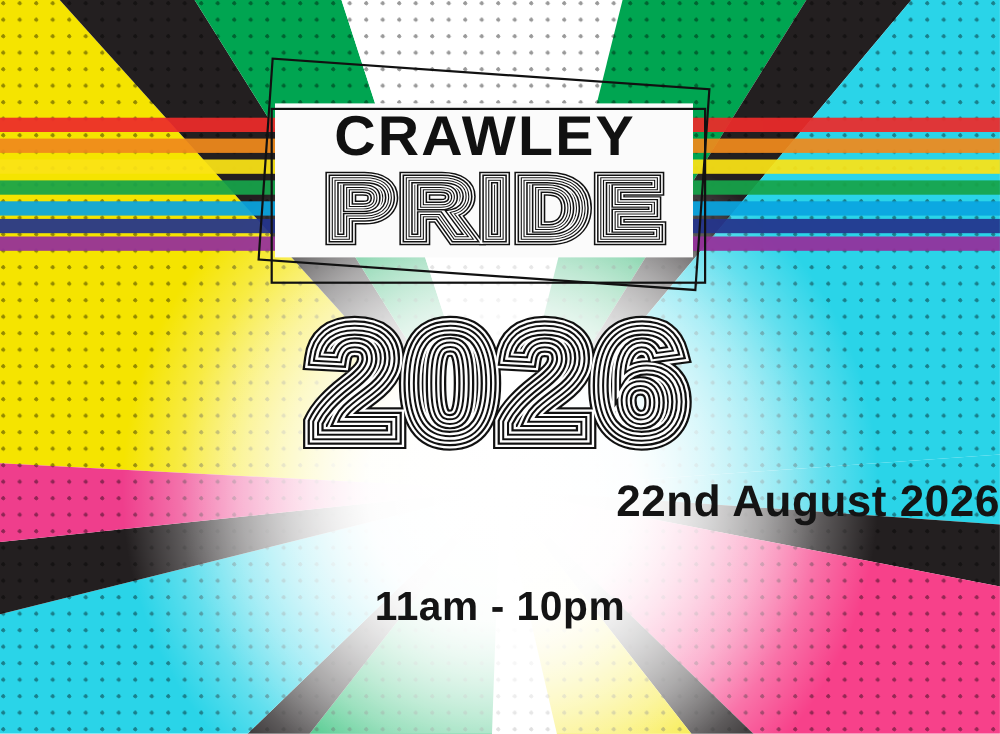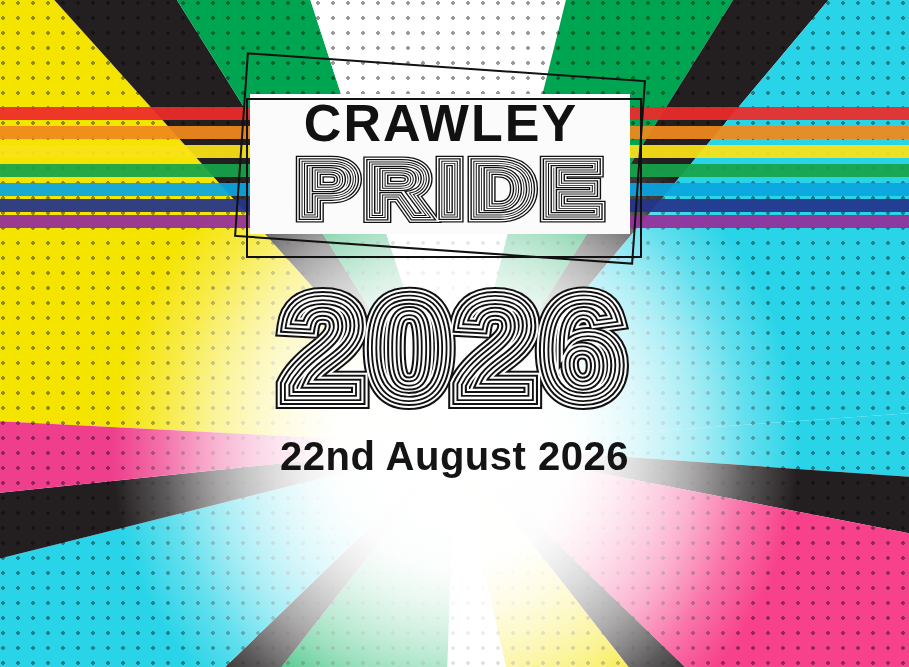--- a/index.html
+++ b/index.html
@@ -177,21 +177,21 @@
   
   .detail {
     position: absolute;
     left: 0;
     width: 909px;
     text-align: center;
     color: #141414;
     font-family: "Liberation Sans", sans-serif;
     font-weight: 700;
   }
-  .date-line  { top: 434px; font-size: 40px; letter-spacing: 0.5px; }
+  .date-line  { top: 434px; font-size: 40px; letter-spacing: 0.5px; text-align: right; }
   .time-line  { top: 531px; font-size: 37px; letter-spacing: 0.5px; }
   .venue-line { top: 584px; font-size: 37px; letter-spacing: 0.5px; }
 </style>
 </head>
 <body>
 
 <div class="poster">
 
   <div class="rays" id="rays">
       <div style="position: absolute; left: 455px; top: 445px; width: 0px; height: 0px;">
@@ -318,14 +318,15 @@
   <div class="year-wrap">
     <div class="year-layer yl1">2026</div>
     <div class="year-layer yl2">2026</div>
     <div class="year-layer yl3">2026</div>
     <div class="year-layer yl4">2026</div>
     <div class="year-layer yl5">2026</div>
     <div class="year-layer yl6">2026</div>
   </div>
 
   <div class="detail date-line">22nd August 2026</div>
+  <div class="detail time-line">11am - 10pm</div>
 
 </div>
 
 </body></html>

